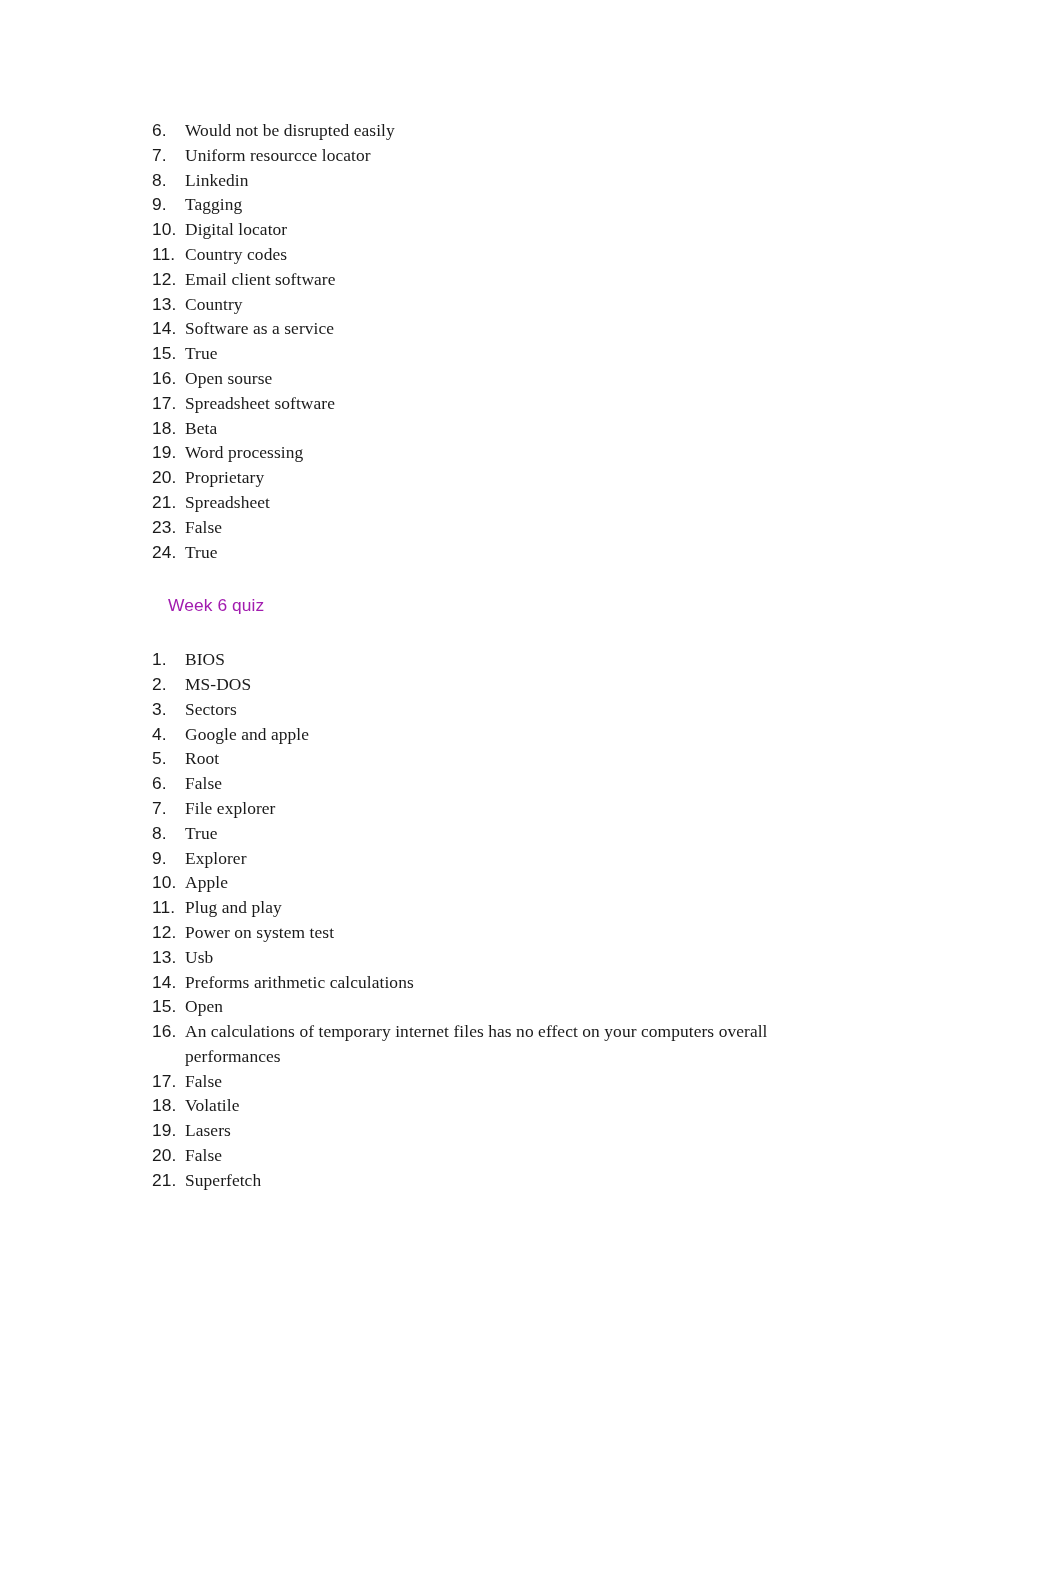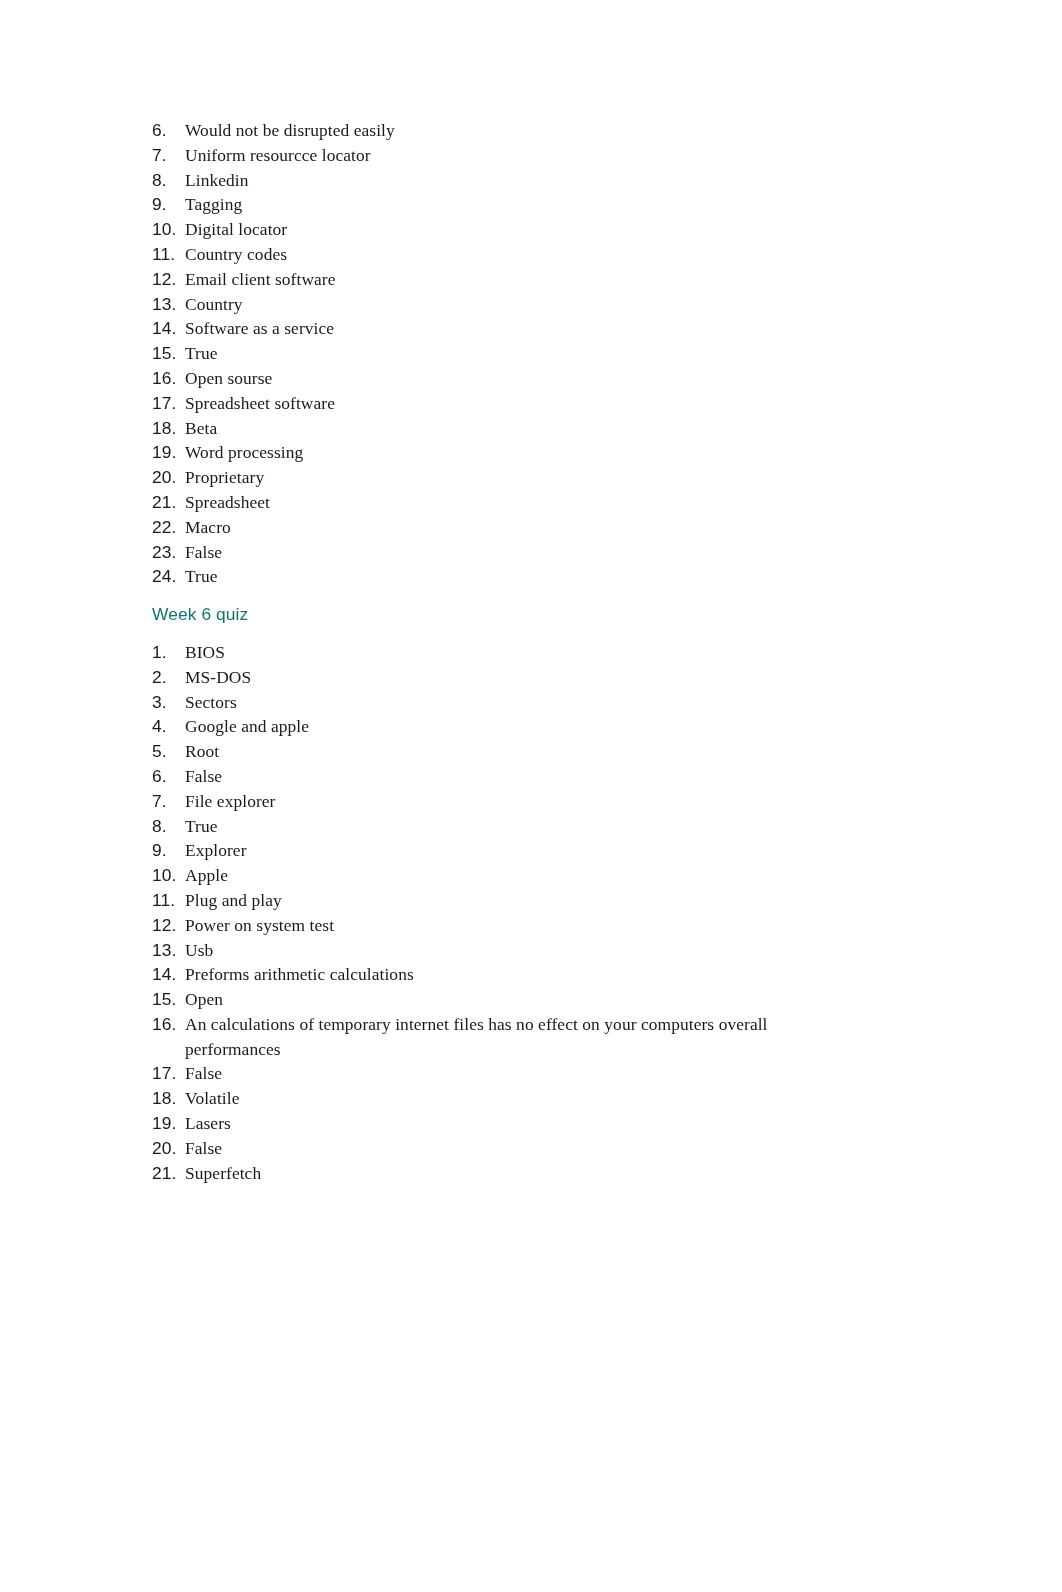--- a/index.html
+++ b/index.html
@@ -52,22 +52,22 @@
 
   ol.answer-list li .txt {
     flex: 1 1 auto;
     max-width: 645px;
     font-family: Liberation Serif, serif;
   }
 
   .section-heading {
     font-size: 17.4px;
     line-height: 24.8px;
-    color: #0f766e;
-    margin: 0;
+    color: #a21caf;
+    margin: 16px;
     font-weight: normal;
     letter-spacing: 0.005em;
   }
 
   .gap-before-heading { height: 13px; }
   .gap-after-heading  { height: 13px; }
 </style>
 </head>
 <body>
 
@@ -133,24 +133,20 @@
         </li>
       <li>
           <span class="num">20.</span>
           <span class="txt">Proprietary</span>
         </li>
       <li>
           <span class="num">21.</span>
           <span class="txt">Spreadsheet</span>
         </li>
       <li>
-          <span class="num">22.</span>
-          <span class="txt">Macro</span>
-        </li>
-      <li>
           <span class="num">23.</span>
           <span class="txt">False</span>
         </li>
       <li>
           <span class="num">24.</span>
           <span class="txt">True</span>
         </li>
     </ol>
 
     <div class="gap-before-heading"></div>

